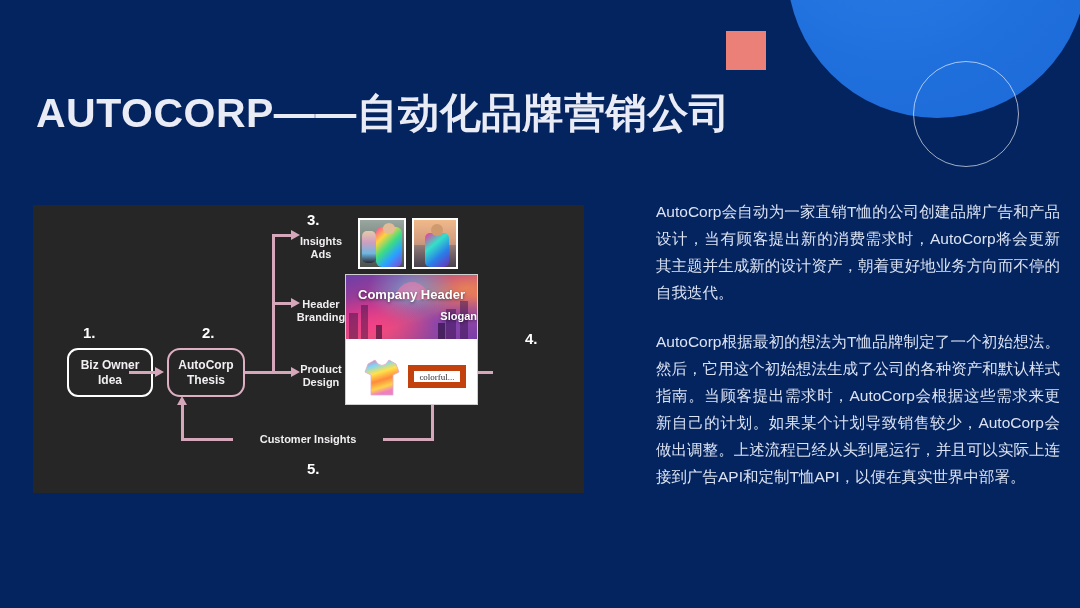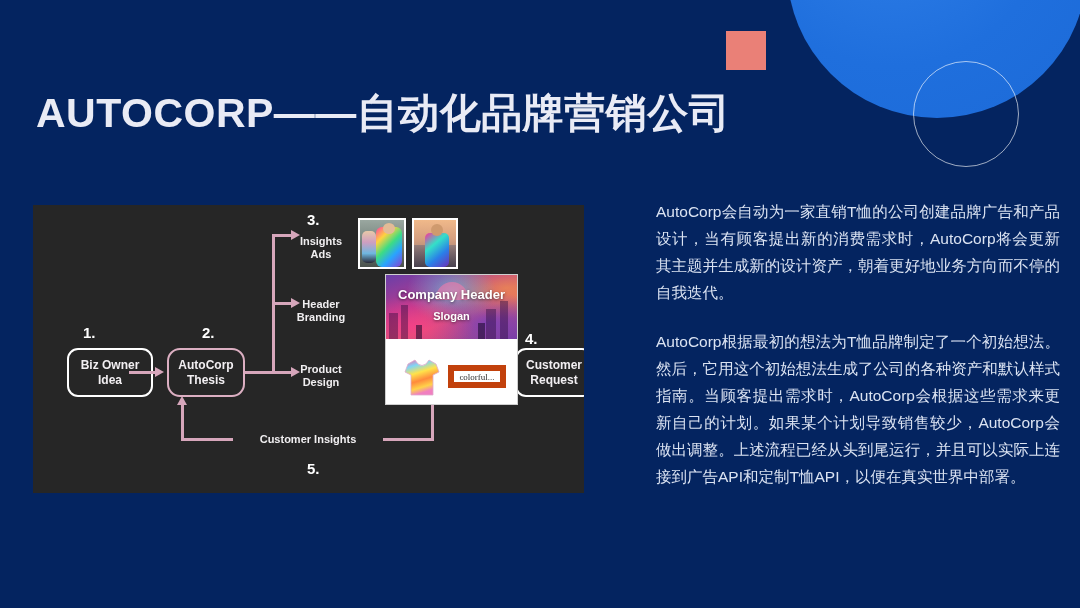--- a/index.html
+++ b/index.html
@@ -62,21 +62,21 @@
     border-left:none;border-right:9px solid #d6a6bb;
   }
   .arrow.up{
     border-left:5.5px solid transparent;border-right:5.5px solid transparent;
     border-top:none;border-bottom:9px solid #d6a6bb;
   }
 
   
   .web-card{
     position:absolute;left:345px;top:274px;width:133px;height:131px;
-    background:#ffffff;box-sizing:border-box;border:1px solid #cfcfcf;margin-left:40px;
+    background:#ffffff;box-sizing:border-box;border:1px solid #cfcfcf;
   }
   .web-hero{
     position:relative;height:64px;width:100%;overflow:hidden;
     background:
       radial-gradient(ellipse at 20% 80%, rgba(255,60,140,.75) 0%, rgba(255,60,140,0) 42%),
       radial-gradient(ellipse at 78% 75%, rgba(110,60,200,.72) 0%, rgba(110,60,200,0) 45%),
       radial-gradient(ellipse at 50% 25%, rgba(90,200,230,.66) 0%, rgba(90,200,230,0) 48%),
       radial-gradient(ellipse at 92% 20%, rgba(255,170,60,.55) 0%, rgba(255,170,60,0) 42%),
       linear-gradient(160deg,#6a3fa8 0%,#b83a8e 38%,#d85a6e 62%,#7a3f9c 100%);
   }
@@ -84,21 +84,21 @@
   .web-hero .dome{
     position:absolute;left:50%;top:7px;transform:translateX(-50%);
     width:32px;height:18px;border-radius:16px 16px 0 0;background:rgba(255,120,170,.55);
   }
   .web-head{
     position:absolute;left:0;right:0;top:12px;text-align:center;
     color:#ffffff;font-weight:bold;font-size:13px;
     text-shadow:0 1px 3px rgba(0,0,0,.55);
   }
   .web-slog{
-    position:absolute;left:0;right:0;top:35px;text-align:center;
+    position:absolute;left:0;right:0;top:35px;text-align:right;
     color:#ffffff;font-weight:bold;font-size:11px;
     text-shadow:0 1px 3px rgba(0,0,0,.55);
   }
   .tee{position:absolute;left:18px;top:82px;width:36px;height:40px;}
   .kw-box{
     position:absolute;left:62px;top:90px;width:58px;height:23px;
     background:#ffffff;border:6px solid #c2410c;box-sizing:border-box;
     display:flex;align-items:center;justify-content:center;
     color:#2c2c2c;font-size:9px;font-weight:normal;
     font-family:"Liberation Serif","DejaVu Serif",serif;
@@ -141,24 +141,20 @@
     <div class="node white" style="left:9px;top:143px;width:86px;height:49px;flex-direction:column;">
       <span>Biz Owner</span>
       <span>Idea</span>
     </div>
 
     <div class="node pink" style="left:134px;top:143px;width:78px;height:49px;flex-direction:column;border-radius:13px;">
       <span>AutoCorp</span>
       <span>Thesis</span>
     </div>
 
-    <div class="node white" style="left:457px;top:143px;width:78px;height:49px;flex-direction:column;">
-      <span>Customer</span>
-      <span>Request</span>
-    </div>
 
     <div class="ln" style="left:96px;top:166px;width:28px;height:3px;"></div>
     <div class="arrow" style="left:122px;top:162px;"></div>
 
     <div class="ln" style="left:212px;top:166px;width:30px;height:3px;"></div>
     <div class="ln" style="left:239px;top:29px;width:3px;height:140px;"></div>
 
     <div class="ln" style="left:239px;top:29px;width:22px;height:3px;"></div>
     <div class="arrow" style="left:258px;top:25px;"></div>
     <div class="dlabel" style="left:248px;top:30px;width:80px;font-size:11px;">

